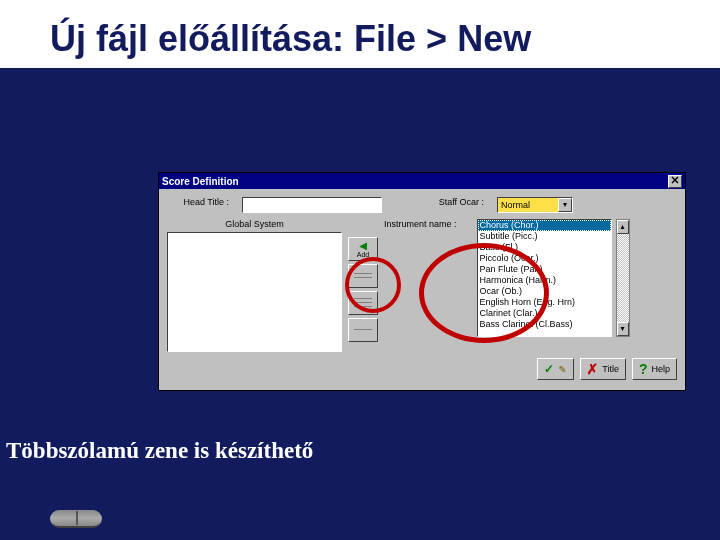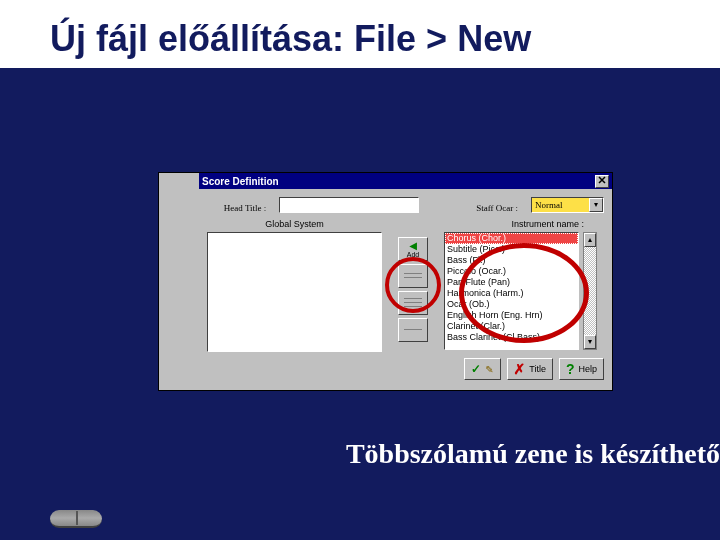--- a/index.html
+++ b/index.html
@@ -22,26 +22,25 @@
   }
   .underline {
     height: 4px;
     background: #121b5e;
     margin: 2px 40px 0 50px;
   }
   .dialog {
     position: absolute;
     left: 158px;
     top: 172px;
-    width: 455px;
+    width: 528px;
     background: #c0c0c0;
     border: 1px solid #000;
     font-family: "MS Sans Serif", Arial, sans-serif;
     font-size: 10px;
-    padding-left: 40px;
   }
   .titlebar {
     display: flex;
     align-items: center;
     background: #000080;
     color: #fff;
     font-weight: bold;
     font-size: 10px;
     padding: 2px 3px;
     height: 16px;
@@ -54,21 +53,21 @@
     border-left: 1px solid #fff;
     border-right: 1px solid #404040;
     border-bottom: 1px solid #404040;
     color: #000;
     font-size: 8px;
     line-height: 10px;
     text-align: center;
     font-weight: bold;
   }
   .dialog-body { padding: 8px 8px 10px 8px; position: relative; }
-  .row { display: flex; align-items: flex-end; margin-bottom: 6px; gap: 13px; font-family: Liberation Serif, serif; }
+  .row { display: flex; align-items: flex-start; margin-bottom: 6px; gap: 13px; }
   .label {
     font-size: 9px;
     color: #000;
     text-align: right;
     width: 62px;
   }
   .label-small { font-size: 9px; color: #000; }
   .text-input {
     flex: 1;
     height: 16px;
@@ -95,21 +94,21 @@
     width: 14px; height: 14px;
     background: #c0c0c0;
     border-top: 1px solid #fff;
     border-left: 1px solid #fff;
     border-right: 1px solid #404040;
     border-bottom: 1px solid #404040;
     text-align: center;
     line-height: 12px;
     font-size: 8px;
   }
-  .mid-area { display: flex; gap: 16px; }
+  .mid-area { display: flex; gap: 6px; }
   .global-system-label {
     font-size: 9px;
     text-align: center;
     width: 175px;
     margin-bottom: 3px;
   }
   .big-listbox {
     width: 175px;
     height: 120px;
     background: #fff;
@@ -142,37 +141,37 @@
   .tool-btn .arrow-icon {
     font-size: 10px;
     line-height: 10px;
     color: #008000;
   }
   .tool-btn .lines {
     width: 18px; height: 2px;
     background: repeating-linear-gradient(#808080, #808080 1px, transparent 1px, transparent 2px);
     margin: 1px 0;
   }
-  .right-col { flex: 1; display: flex; flex-direction: column; }
+  .right-col { flex: 1; display: flex; flex-direction: row; }
   .instrument-label { font-size: 9px; text-align: right; margin-bottom: 3px; padding-right: 20px;}
   .instrument-row { display: flex; gap: 4px; }
   .inst-listbox {
     width: 135px;
     height: 118px;
     background: #fff;
     border-top: 1px solid #404040;
     border-left: 1px solid #404040;
     border-right: 1px solid #fff;
     border-bottom: 1px solid #fff;
     font-size: 9px;
     overflow: hidden;
     position: relative;
   }
   .inst-item { padding: 0 2px; line-height: 11px; white-space: nowrap; }
-  .inst-item.selected { background: #ef4444; color: #fff; outline: 1px dotted #fff; outline-offset: -1px;}
+  .inst-item.selected { background: #0369a1; color: #fff; outline: 1px dotted #fff; outline-offset: -1px;}
   .scrollbar-v {
     width: 14px;
     background: #c0c0c0;
     display: flex;
     flex-direction: column;
     border: 1px solid #808080;
     height: 118px;
   }
   .sb-btn {
     height: 14px;
@@ -207,25 +206,25 @@
   .red-circle {
     position: absolute;
     border: 4px solid #c00000;
     border-radius: 50%;
     pointer-events: none;
   }
   .circle1 { width: 56px; height: 56px; left: 186px; top: 68px; }
   .circle2 { width: 130px; height: 100px; left: 260px; top: 54px; border-width: 5px;}
   .caption {
     position: absolute;
-    left: 0; right: 0;
+    left: 6px; right: 0;
     top: 438px;
-    text-align: right;
+    text-align: left;
     color: #fff;
-    font-size: 28px;
+    font-size: 23px;
     font-weight: bold;
     font-family: "Times New Roman", serif;
   }
   .nav-pill {
     position: absolute;
     left: 50px;
     bottom: 12px;
     width: 52px; height: 18px;
     background: linear-gradient(#888, #aaa, #888);
     border-radius: 9px;

